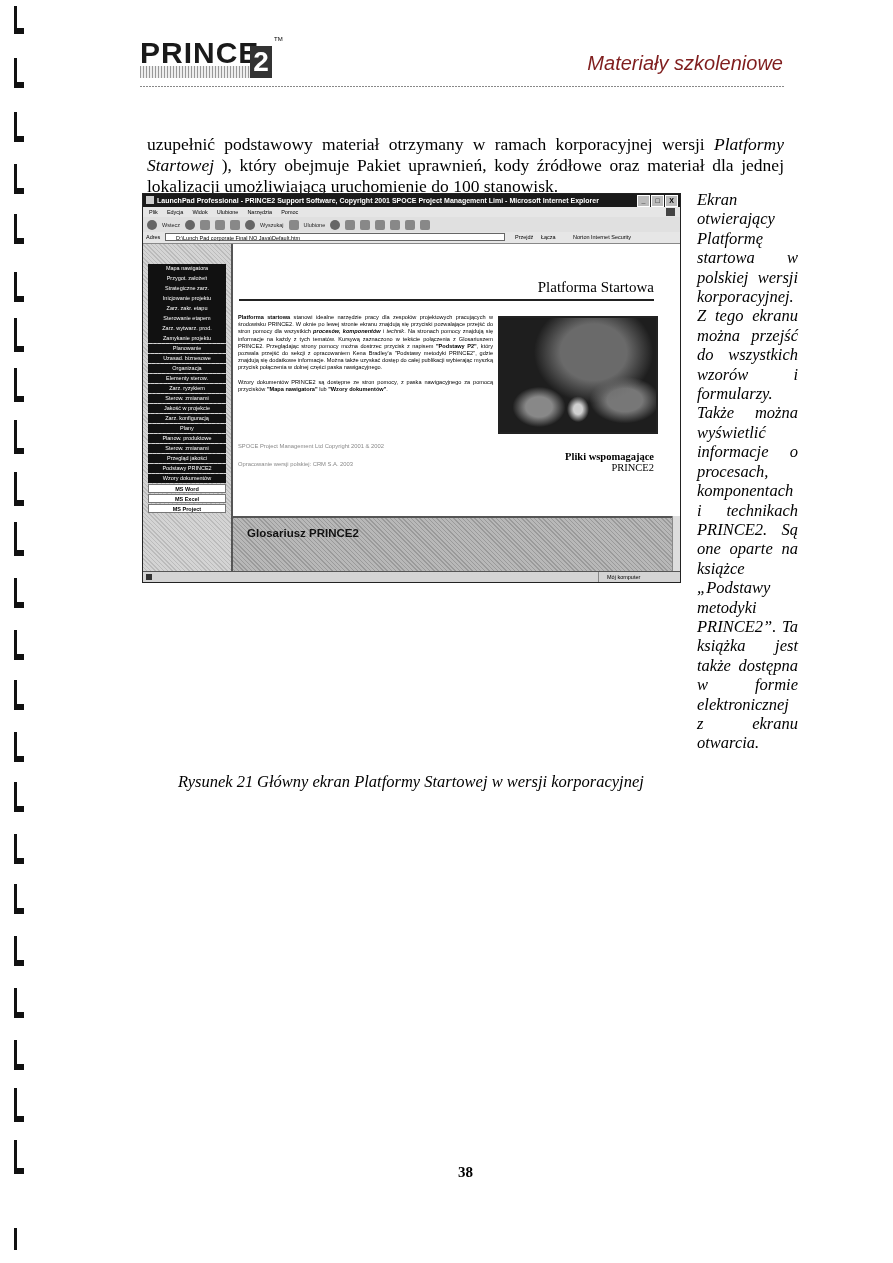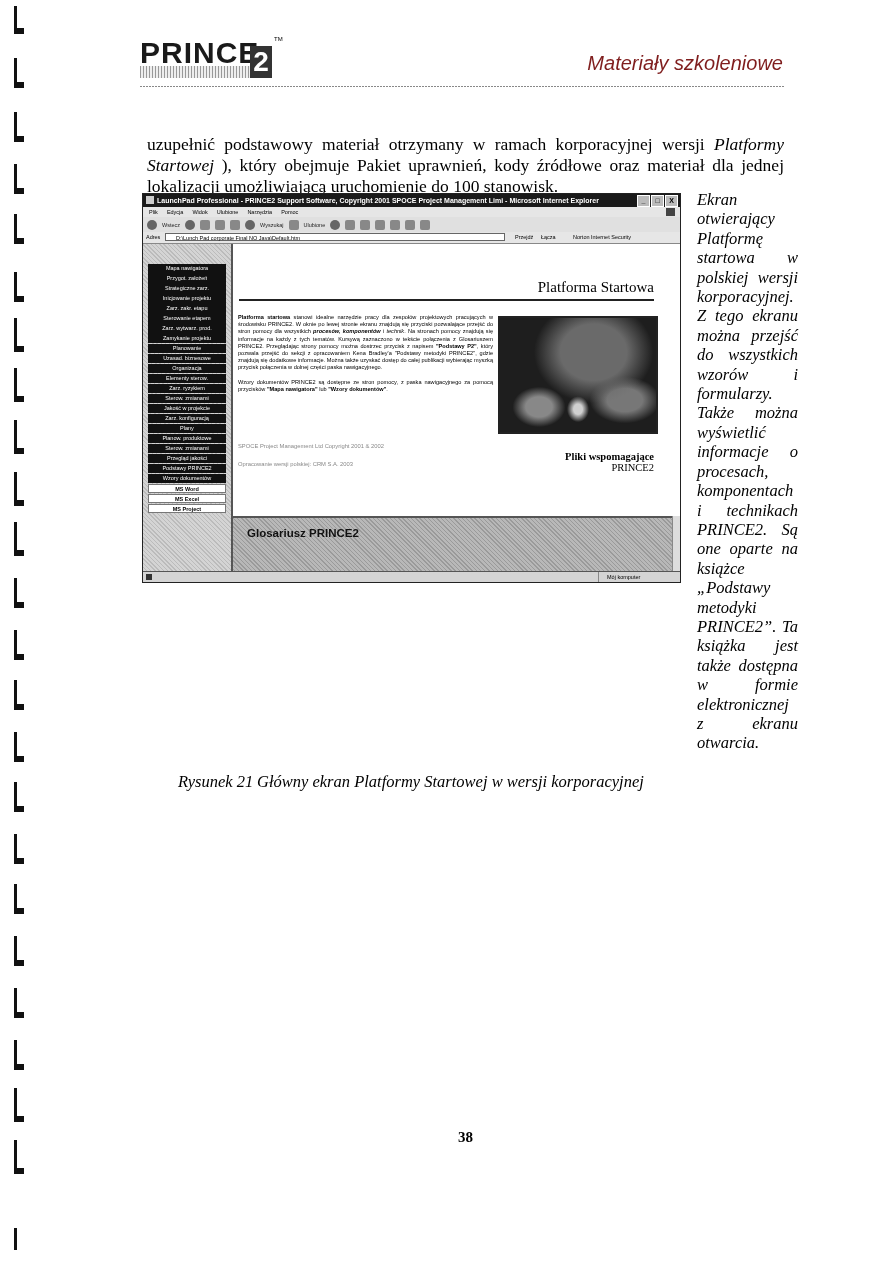--- a/index.html
+++ b/index.html
@@ -147,21 +147,21 @@
   
   .sidenote {
     left: 697px; top: 190px; width: 101px; font-size: 16.5px; line-height: 19.4px;
     font-style: italic; text-align: justify; hyphens: none;
   }
 
   .caption { left: 147px; top: 772px; font-size: 16.5px; font-style: italic; }
   .caption .num { position: absolute; left: 0; white-space: nowrap; margin-left: 31px; }
   .caption .txt { position: absolute; left: 110px; white-space: nowrap; }
 
-  .pagenum { left: 458px; top: 1129px; font-size: 15px; font-weight: bold; }
+  .pagenum { left: 458px; top: 1164px; font-size: 15px; font-weight: bold; }
 </style>
 </head>
 <body>
 
 <div>
   <div class="bind-mark" style="top:6px;height:28px">
       <div class="stem"></div>
       <div class="foot"></div>
     </div>
   <div class="bind-mark" style="top:58px;height:30px">

